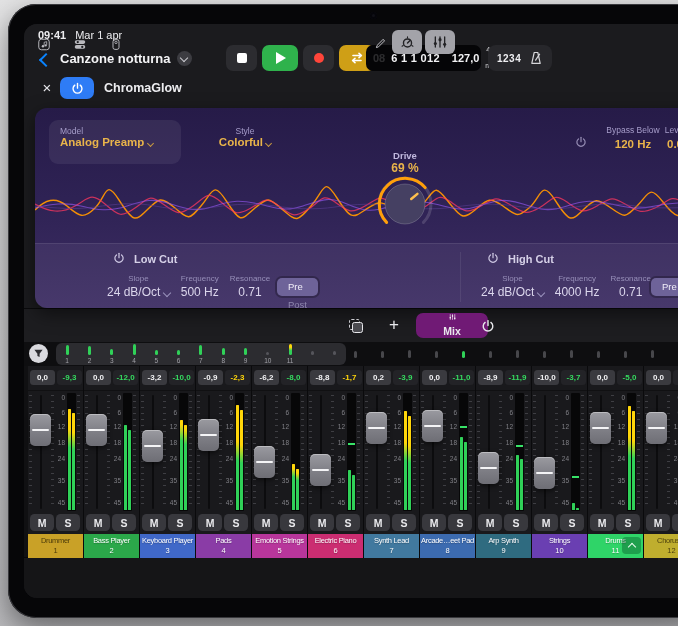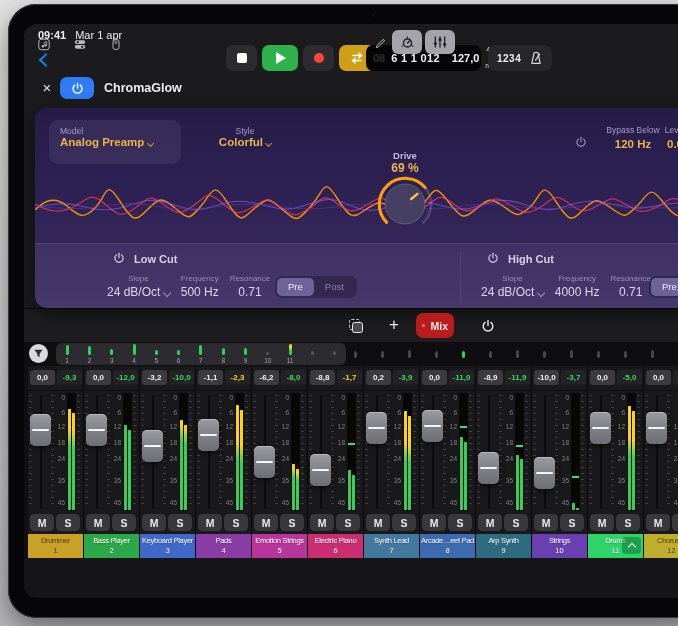--- a/index.html
+++ b/index.html
@@ -75,29 +75,29 @@
   .drive-wrap .pp-value{font-size:12px;}
   .knob-svg{position:absolute;left:338px;top:64px;}
 
   .cut-panel{position:absolute;left:0;top:135px;width:680px;height:65px;background:rgba(255,255,255,.055);border-top:1px solid rgba(255,255,255,.09);}
   .cut-divider{position:absolute;left:425px;top:8px;width:1px;height:50px;background:rgba(255,255,255,.08);}
   .cut-head{position:absolute;top:8px;display:flex;align-items:center;gap:9px;color:#d6d1e8;font-size:11px;font-weight:bold;}
   .cut-vals{position:absolute;top:30px;display:flex;gap:11px;}
   .cv{text-align:center;}
   .cv .pp-label{font-size:8px;color:#978fb9;}
   .cv .val{font-size:12px;color:#dbd6ec;margin-top:2px;white-space:nowrap;}
-  .prepost{position:absolute;top:32px;height:22px;background:rgba(0,0,0,.25);border-radius:7px;display:flex;padding:2px;box-sizing:border-box;}
+  .prepost{position:absolute;top:32px;height:22px;background:rgba(0,0,0,.25);border-radius:7px;display:flex;padding:2px;box-sizing:border-box;flex-direction:column;}
   .prepost span{font-size:9.5px;padding:2px 11px;border-radius:5px;color:#8d86ad;cursor:pointer;line-height:14px;}
   .prepost .on{background:#6e6399;color:#f0edf8;}
 
   
   .tb{position:absolute;top:289px;height:25px;border:none;border-radius:7px;background:transparent;display:flex;align-items:center;justify-content:center;cursor:pointer;color:#e8e8ec;}
   .tb.dup{left:316px;width:32px;}
   .tb.add{left:356px;width:28px;font-size:17px;font-weight:300;padding-bottom:2px;}
-  .tb.mix{left:392px;width:38px;background:#b91c1c;gap:5px;font-size:10.5px;font-weight:bold;}
+  .tb.mix{left:392px;width:72px;background:#701a75;gap:5px;font-size:10.5px;font-weight:bold;flex-direction:column;}
   .tb.pwr{left:450px;width:28px;}
   .dup-ic{position:relative;width:14px;height:14px;}
   .dup-ic i{position:absolute;width:9px;height:9px;border-radius:2.5px;}
   .dup-ic i:first-child{left:0;top:0;border:1.2px dashed #cdcdd2;}
   .dup-ic i:last-child{right:0;bottom:0;border:1.2px solid #e8e8ec;background:#4b4b50;}
 
   
   .filter-ic{position:absolute;left:5px;top:2px;width:19px;height:19px;border-radius:50%;background:#d9d9de;display:flex;align-items:center;justify-content:center;cursor:pointer;}
   .ov-box{position:absolute;left:32px;top:1px;width:290px;height:22px;background:#2c2c30;border-radius:6px;display:flex;cursor:pointer;}
   .oslot{width:22.3px;position:relative;text-align:center;}
@@ -163,20 +163,26 @@
       <div class="bottom-band"></div>
 
       <div class="statusbar">
         <span class="t">09:41</span>
         <span>Mar 1 apr</span>
       </div>
 
       <div class="back-btn">
           <i></i>
         </div>
+      <div class="song-title">
+        <span>Canzone notturna</span>
+        <span class="song-chev">
+            <i class="chev"></i>
+          </span>
+      </div>
 
       <div class="transport">
         <button class="tbtn">
             <span class="sq"></span>
           </button>
         <button class="tbtn play">
             <span class="tri"></span>
           </button>
         <button class="tbtn">
             <span class="dot"></span>
@@ -535,21 +541,21 @@
       <button class="s">S</button>
     </div>
     <div class="nameplate" style="background: rgb(64, 104, 200);">
       <div class="nm">Keyboard Player</div>
       <div class="no">3</div>
 
     </div>
   </div>
             <div class="channel">
     <div class="vals">
-      <span class="badge b-vol">-1,1</span>
+      <span class="badge b-vol">-0,9</span>
       <span class="badge b-peak" style="color: rgb(255, 214, 10);">-2,3</span>
     </div>
     <div class="fader-zone">
       <i class="dash d1"></i>
       <i class="dash d2"></i>
       <i class="dash d3"></i>
       <div class="groove"></div>
       <div class="scale">
                   <span class="t0">0</span>
                   <span class="t1">6</span>

